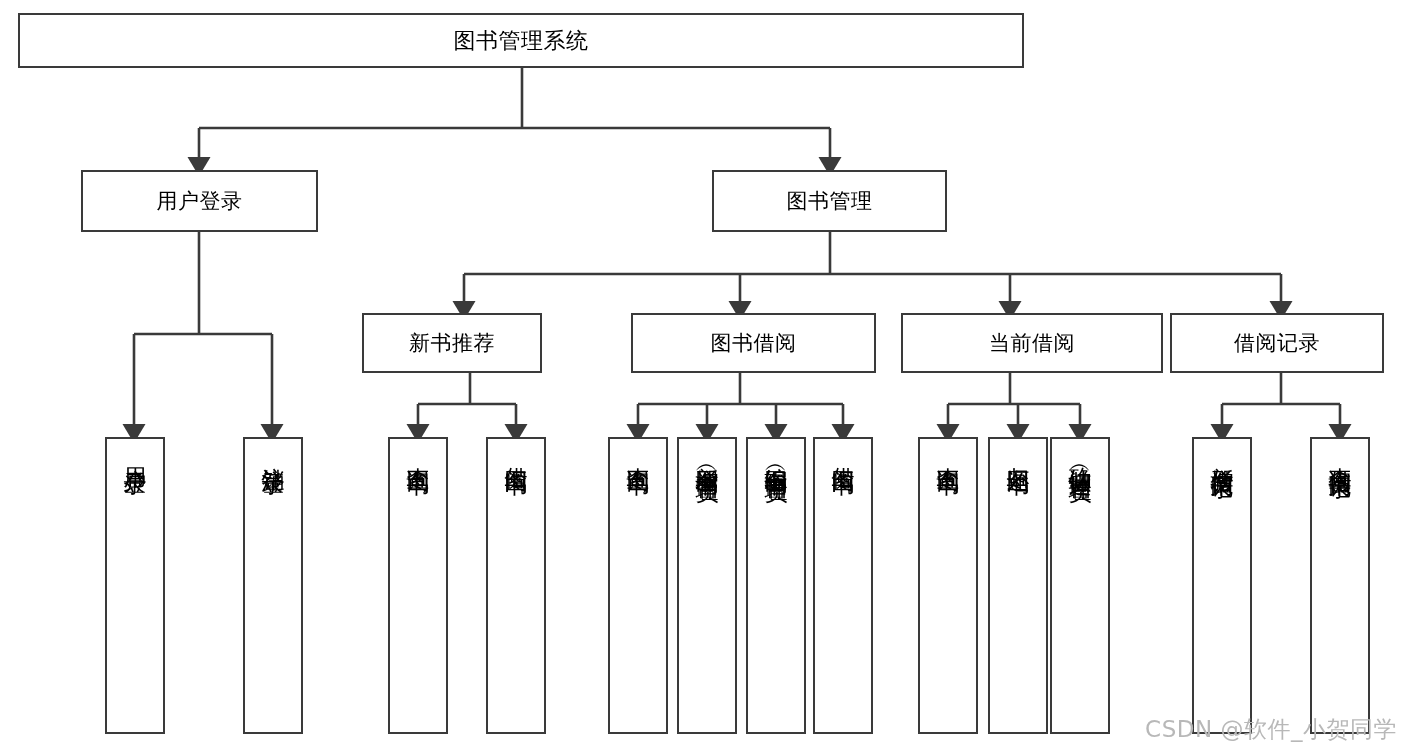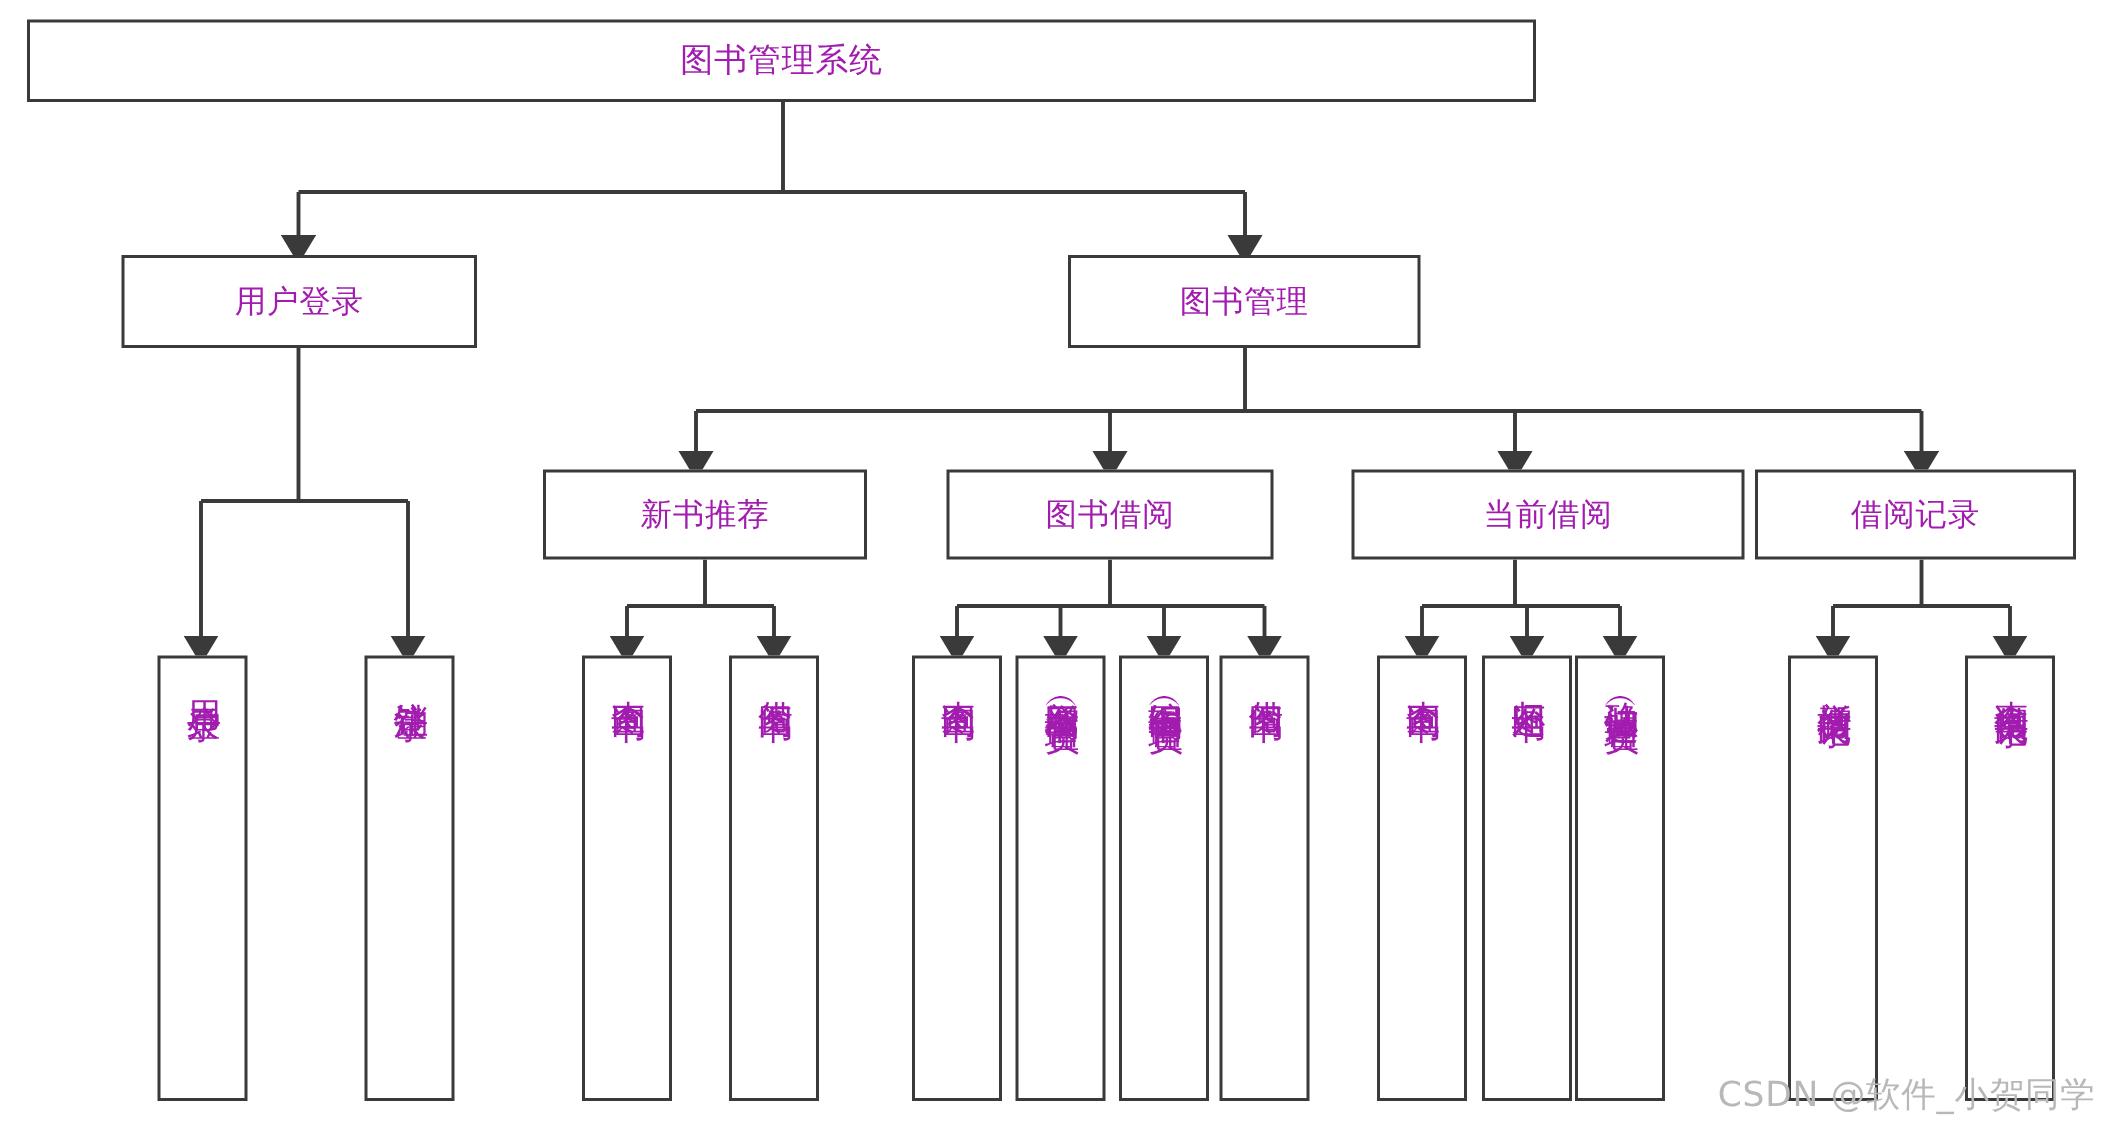--- a/index.html
+++ b/index.html
@@ -21,21 +21,21 @@
     pointer-events:none;
   }
   .node{
     position:absolute;
     box-sizing:border-box;
     border:2px solid #3a3a3a;
     background:#ffffff;
     display:flex;
     align-items:center;
     justify-content:center;
-    color:#a21caf;
+    color:#000000;
     z-index:2;
   }
   .node .lbl{
     display:block;
     text-align:center;
     line-height:1.18;
     letter-spacing:0.5px;
   }
   
   .h-node .lbl{
@@ -129,24 +129,24 @@
     <span class="lbl">图书管理系统</span>
   </div>
 
   <div class="node h-node" style="left:81px;top:170px;width:237px;height:62px;">
     <span class="lbl">用户登录</span>
   </div>
   <div class="node h-node" style="left:712px;top:170px;width:235px;height:62px;align-items:center;">
     <span class="lbl">图书管理</span>
   </div>
 
-  <div class="node h-node" style="left:362px;top:313px;width:216px;height:60px;">
+  <div class="node h-node" style="left:362px;top:313px;width:180px;height:60px;">
     <span class="lbl">新书推荐</span>
   </div>
-  <div class="node h-node" style="left:631px;top:313px;width:218px;height:60px;">
+  <div class="node h-node" style="left:631px;top:313px;width:245px;height:60px;">
     <span class="lbl">图书借阅</span>
   </div>
   <div class="node h-node" style="left:901px;top:313px;width:262px;height:60px;">
     <span class="lbl">当前借阅</span>
   </div>
   <div class="node h-node" style="left:1170px;top:313px;width:214px;height:60px;">
     <span class="lbl">借阅记录</span>
   </div>
 
   <div class="node v-node" style="left:105px;top:437px;width:60px;height:297px;">

